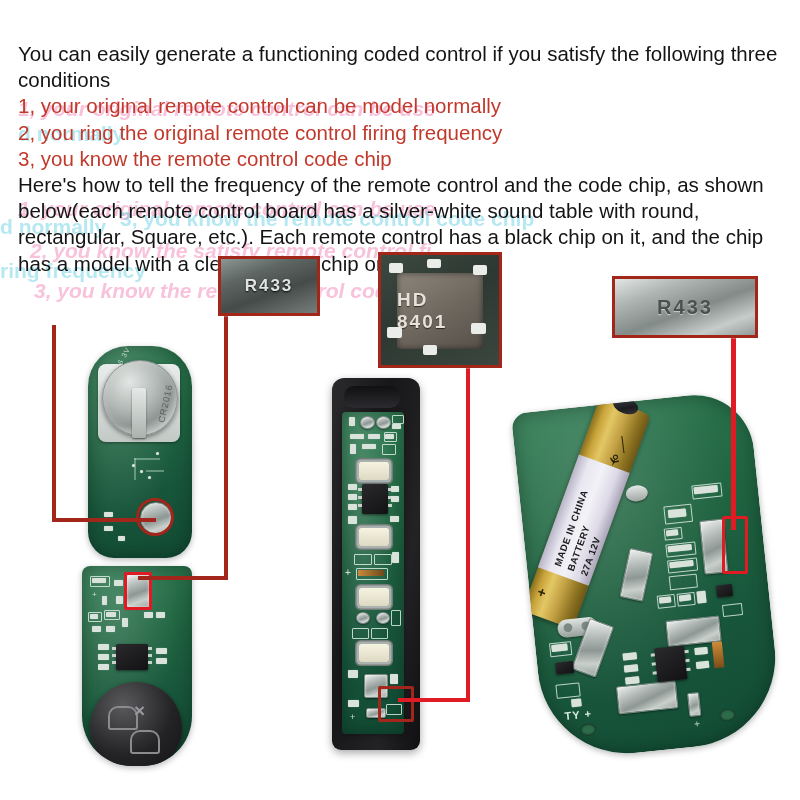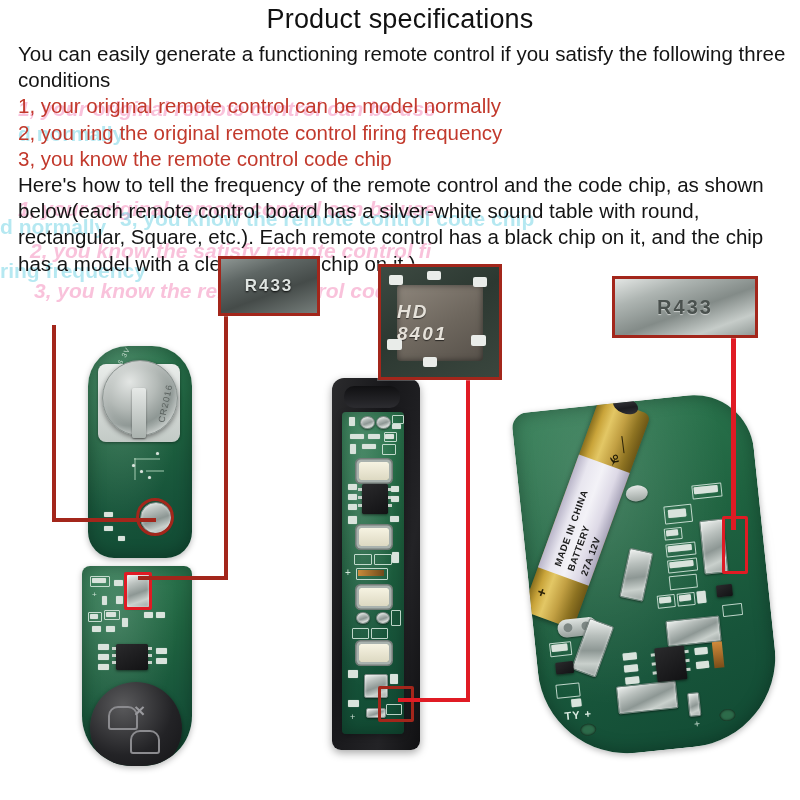--- a/index.html
+++ b/index.html
@@ -133,24 +133,23 @@
     <div class="ghost pink" style="left:18px;top:96px;">1, your original remote control can be use</div>
     <div class="ghost cyan" style="left:18px;top:121px;">d normally</div>
     <div class="ghost pink" style="left:18px;top:196px;">1, your original remote control can be use</div>
     <div class="ghost cyan" style="left:0px;top:214px;">d normally</div>
     <div class="ghost pink" style="left:30px;top:238px;">2, you know the satisfy remote control fi</div>
     <div class="ghost cyan" style="left:0px;top:258px;">ring frequency</div>
     <div class="ghost pink" style="left:34px;top:278px;">3, you know the remote control code chip</div>
     <div class="ghost cyan" style="left:120px;top:206px;">3, you know the remote control code chip</div>
   </div>
 
-  <div id="title">Product specifications</div>
 
   <div id="bodytext">
-    <p>You can easily generate a functioning remote control if you satisfy the following three conditions</p>
+    <p>You can easily generate a functioning coded control if you satisfy the following three conditions</p>
     <p class="red">1, your original remote control can be model normally</p>
     <p class="red">2, you ring the original remote control firing frequency</p>
     <p class="red">3, you know the remote control code chip</p>
     <p>Here's how to tell the frequency of the remote control and the code chip, as shown below(each remote control board has a silver-white sound table with round, rectangular, Square, etc.). Each remote control has a black chip on it, and the chip has a model with a clearly coded chip on it.)</p>
   </div>
 
   <div class="shadow" style="left:88px;top:352px;width:112px;height:212px;"></div>
   <div class="photo pcb" style="left:88px;top:346px;width:104px;height:212px;border-radius:40px 40px 26px 26px;">
 
     <div style="position:absolute;left:7px;top:18px;color:rgba(225,240,230,.8);font-size:7px;transform:rotate(-62deg);letter-spacing:1px;">CR2016 3V</div>
@@ -389,22 +388,22 @@
   <div class="line bright" style="left:731px;top:330px;width:5px;height:200px;"></div>
 
 
   <div class="callout" style="left:218px;top:256px;width:96px;height:54px;
               background:linear-gradient(160deg,#8e9693 0%,#5e6664 30%,#454b49 60%,#767e7b 100%);">
     <div class="cotext" style="font-size:17px;">
       <span>R433</span>
     </div>
   </div>
 
-  <div class="callout" style="left:378px;top:264px;width:118px;height:110px;
-              background:linear-gradient(150deg,#3d4a42 0%,#2c3831 45%,#3a463e 100%);font-style:italic;">
+  <div class="callout" style="left:378px;top:252px;width:118px;height:110px;
+              background:linear-gradient(150deg,#3d4a42 0%,#2c3831 45%,#3a463e 100%);">
     <div style="position:absolute;left:16px;top:18px;right:16px;bottom:16px;border-radius:4px;
                 background:linear-gradient(150deg,#8d857b,#6d665d 55%,#57514a);
                 box-shadow:inset 0 0 6px rgba(0,0,0,.5);">
       <div style="position:absolute;inset:0;display:flex;flex-direction:column;align-items:center;justify-content:center;
                   color:#e6e2da;font-size:19px;line-height:22px;font-weight:600;letter-spacing:2px;
                   text-shadow:0 1px 1px rgba(0,0,0,.6);">
         <span>HD 8401</span>
       </div>
     </div>
 

